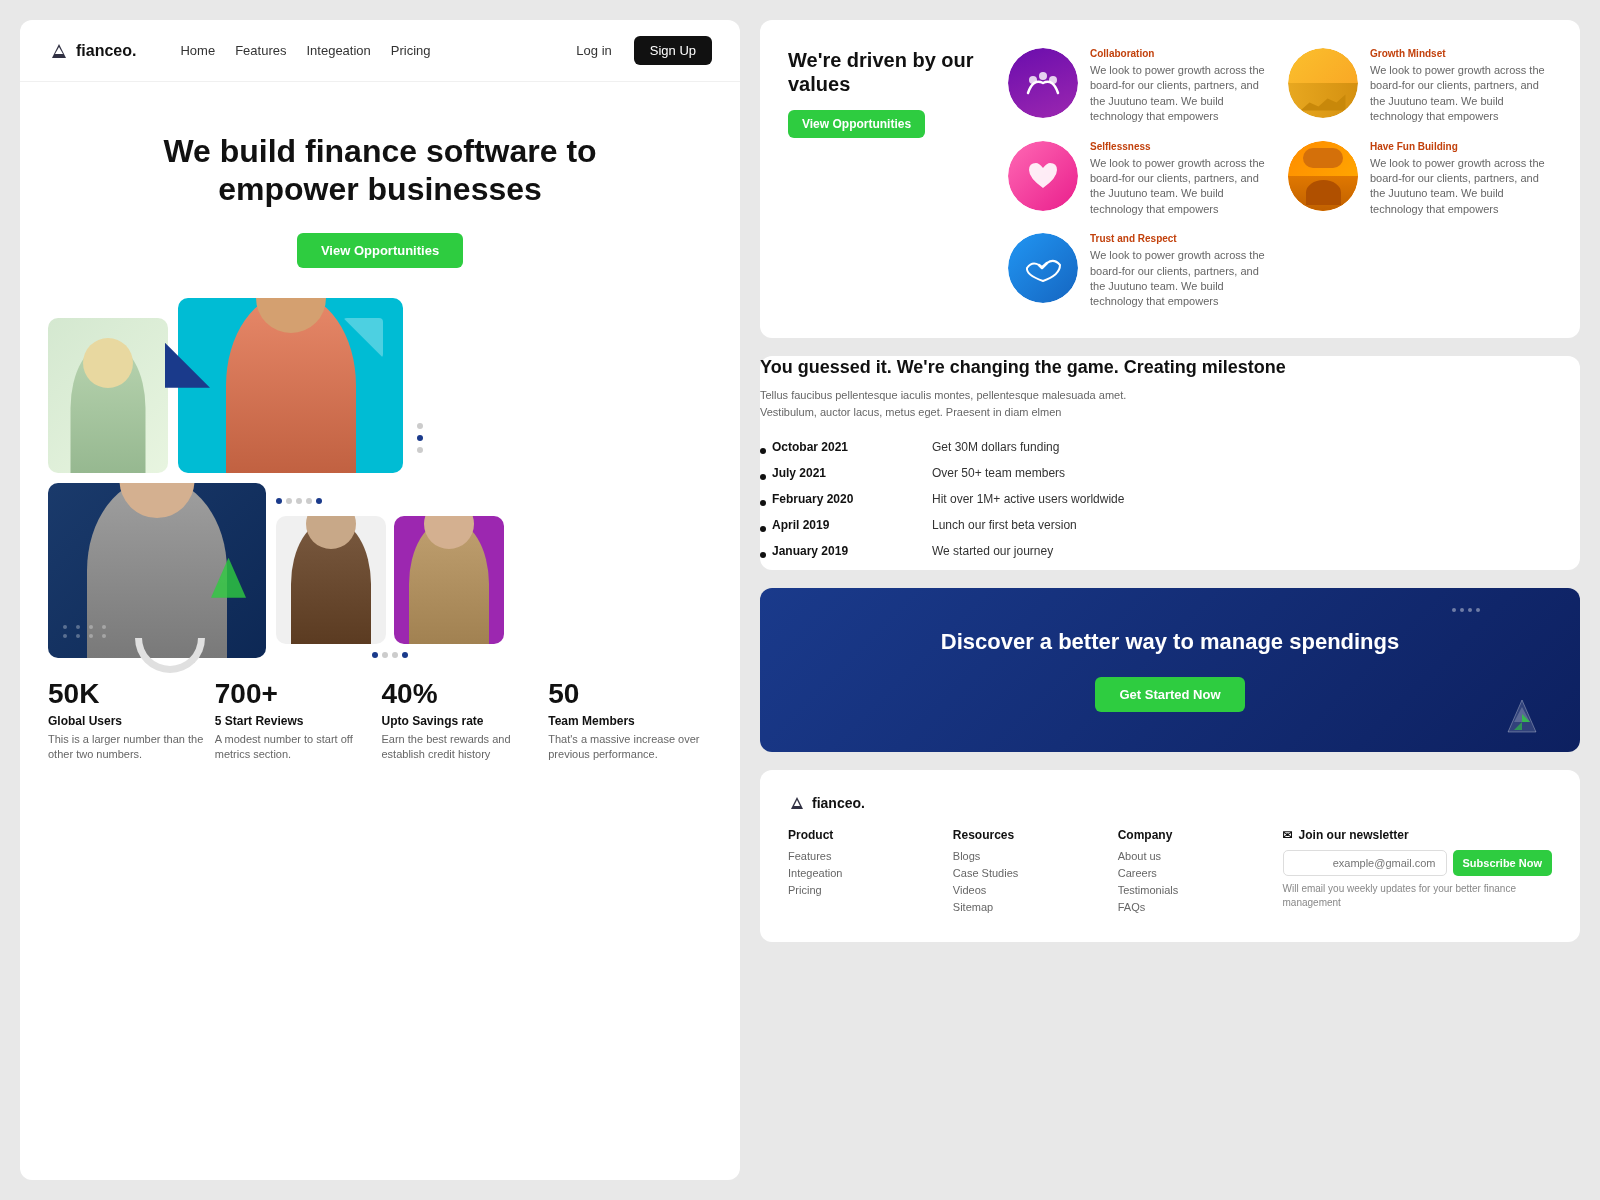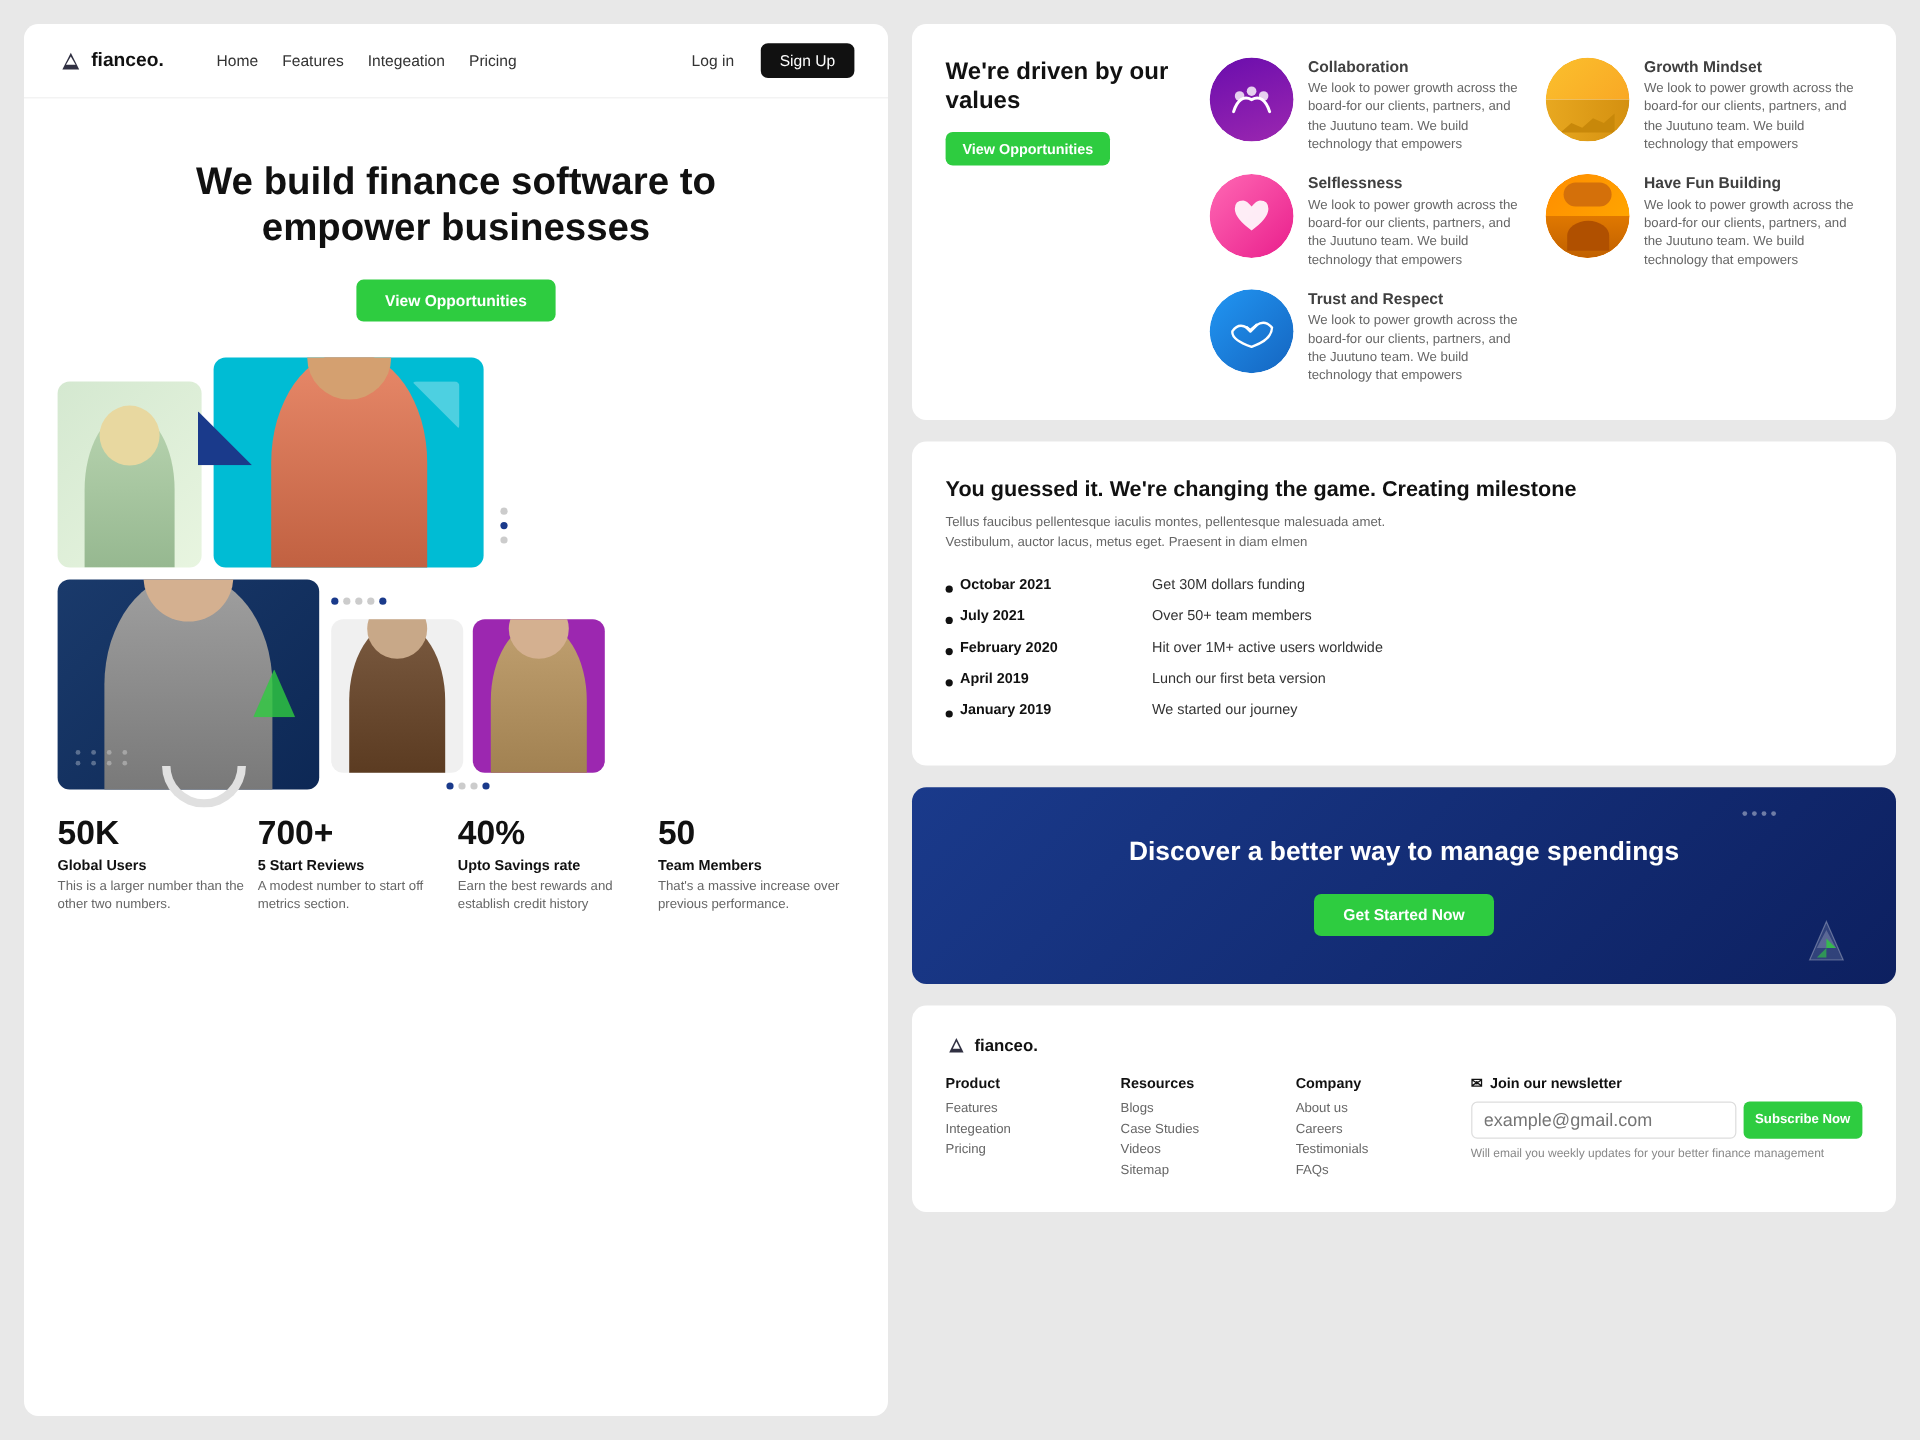--- a/index.html
+++ b/index.html
@@ -204,36 +204,35 @@
       display: grid;
       grid-template-columns: 1fr 1fr;
       gap: 16px;
     }
     .value-item {
       display: flex;
       gap: 12px;
       align-items: flex-start;
     }
     .value-text h4 {
-      font-size: 13px;
+      font-size: 10px;
       font-weight: 700;
-      color: #404040;
+      color: #c2410c;
       margin-bottom: 4px;
     }
     .value-text p {
       font-size: 11px;
       color: #666;
       line-height: 1.4;
     }
 
     
     .milestone-card {
       background: #fff;
       border-radius: 12px;
-      padding: 28px;
     }
     .milestone-card h2 {
       font-size: 18px;
       font-weight: 800;
       color: #111;
       line-height: 1.3;
       margin-bottom: 8px;
     }
     .milestone-card .sub {
       font-size: 11px;
@@ -346,22 +345,23 @@
     }
     .newsletter-form {
       display: flex;
       gap: 6px;
     }
     .newsletter-input {
       flex: 1;
       border: 1px solid #ddd;
       border-radius: 5px;
       padding: 6px 10px;
-      font-size: 15px;
+      font-size: 11px;
       color: #333;
+      text-align: right;
     }
     .btn-subscribe {
       background: #2ecc40;
       color: #fff;
       border: none;
       border-radius: 5px;
       padding: 6px 10px;
       font-size: 11px;
       font-weight: 600;
       cursor: pointer;

